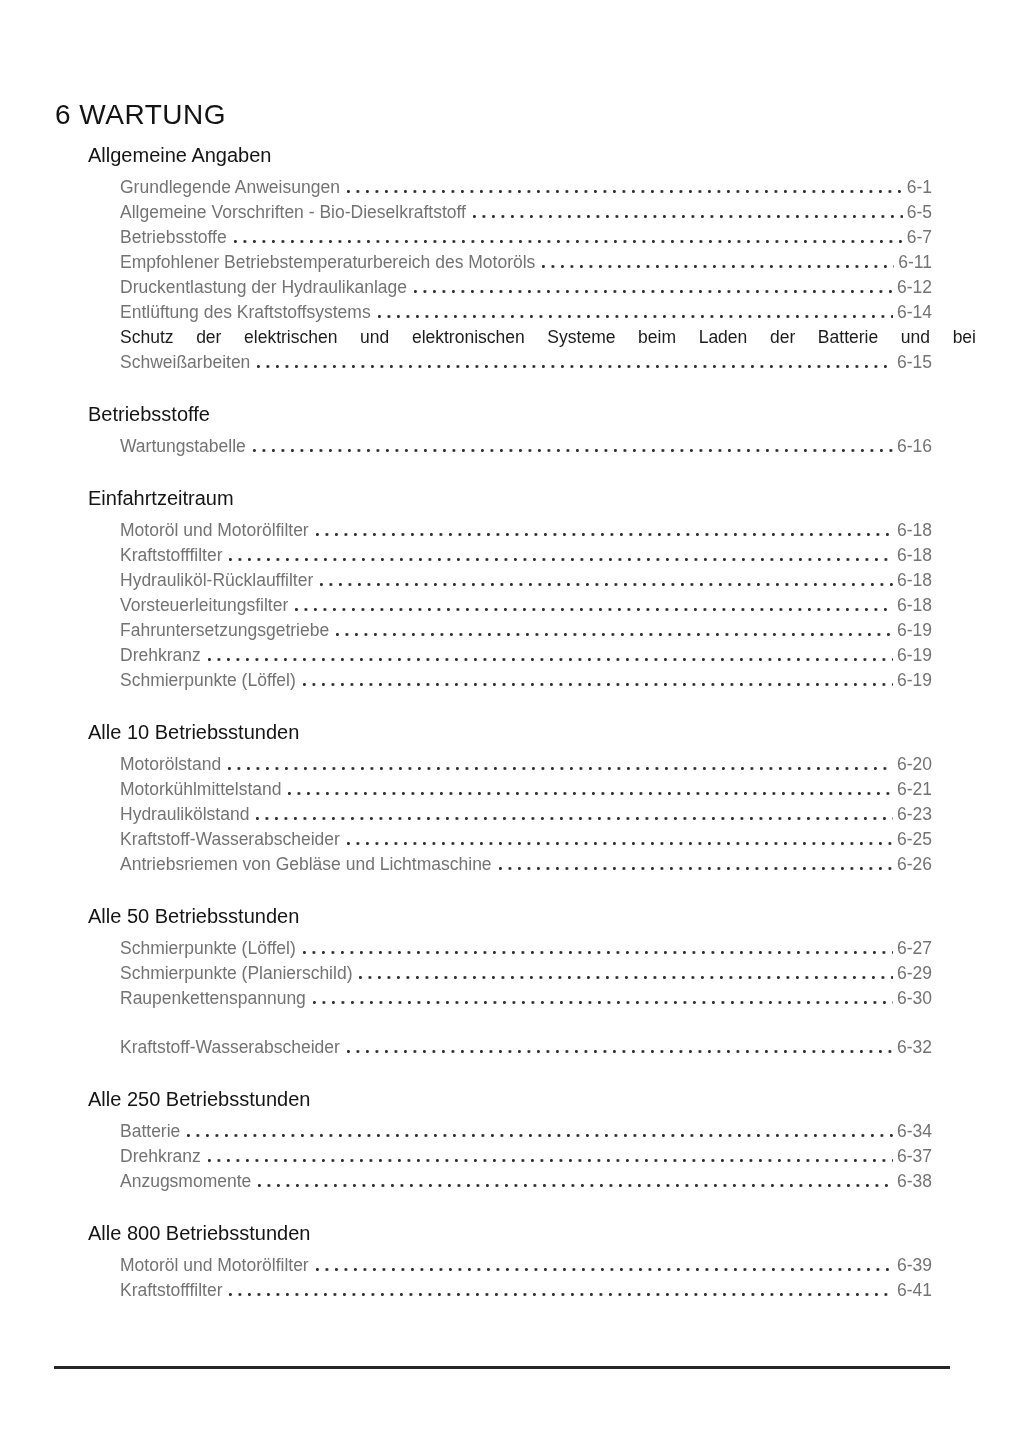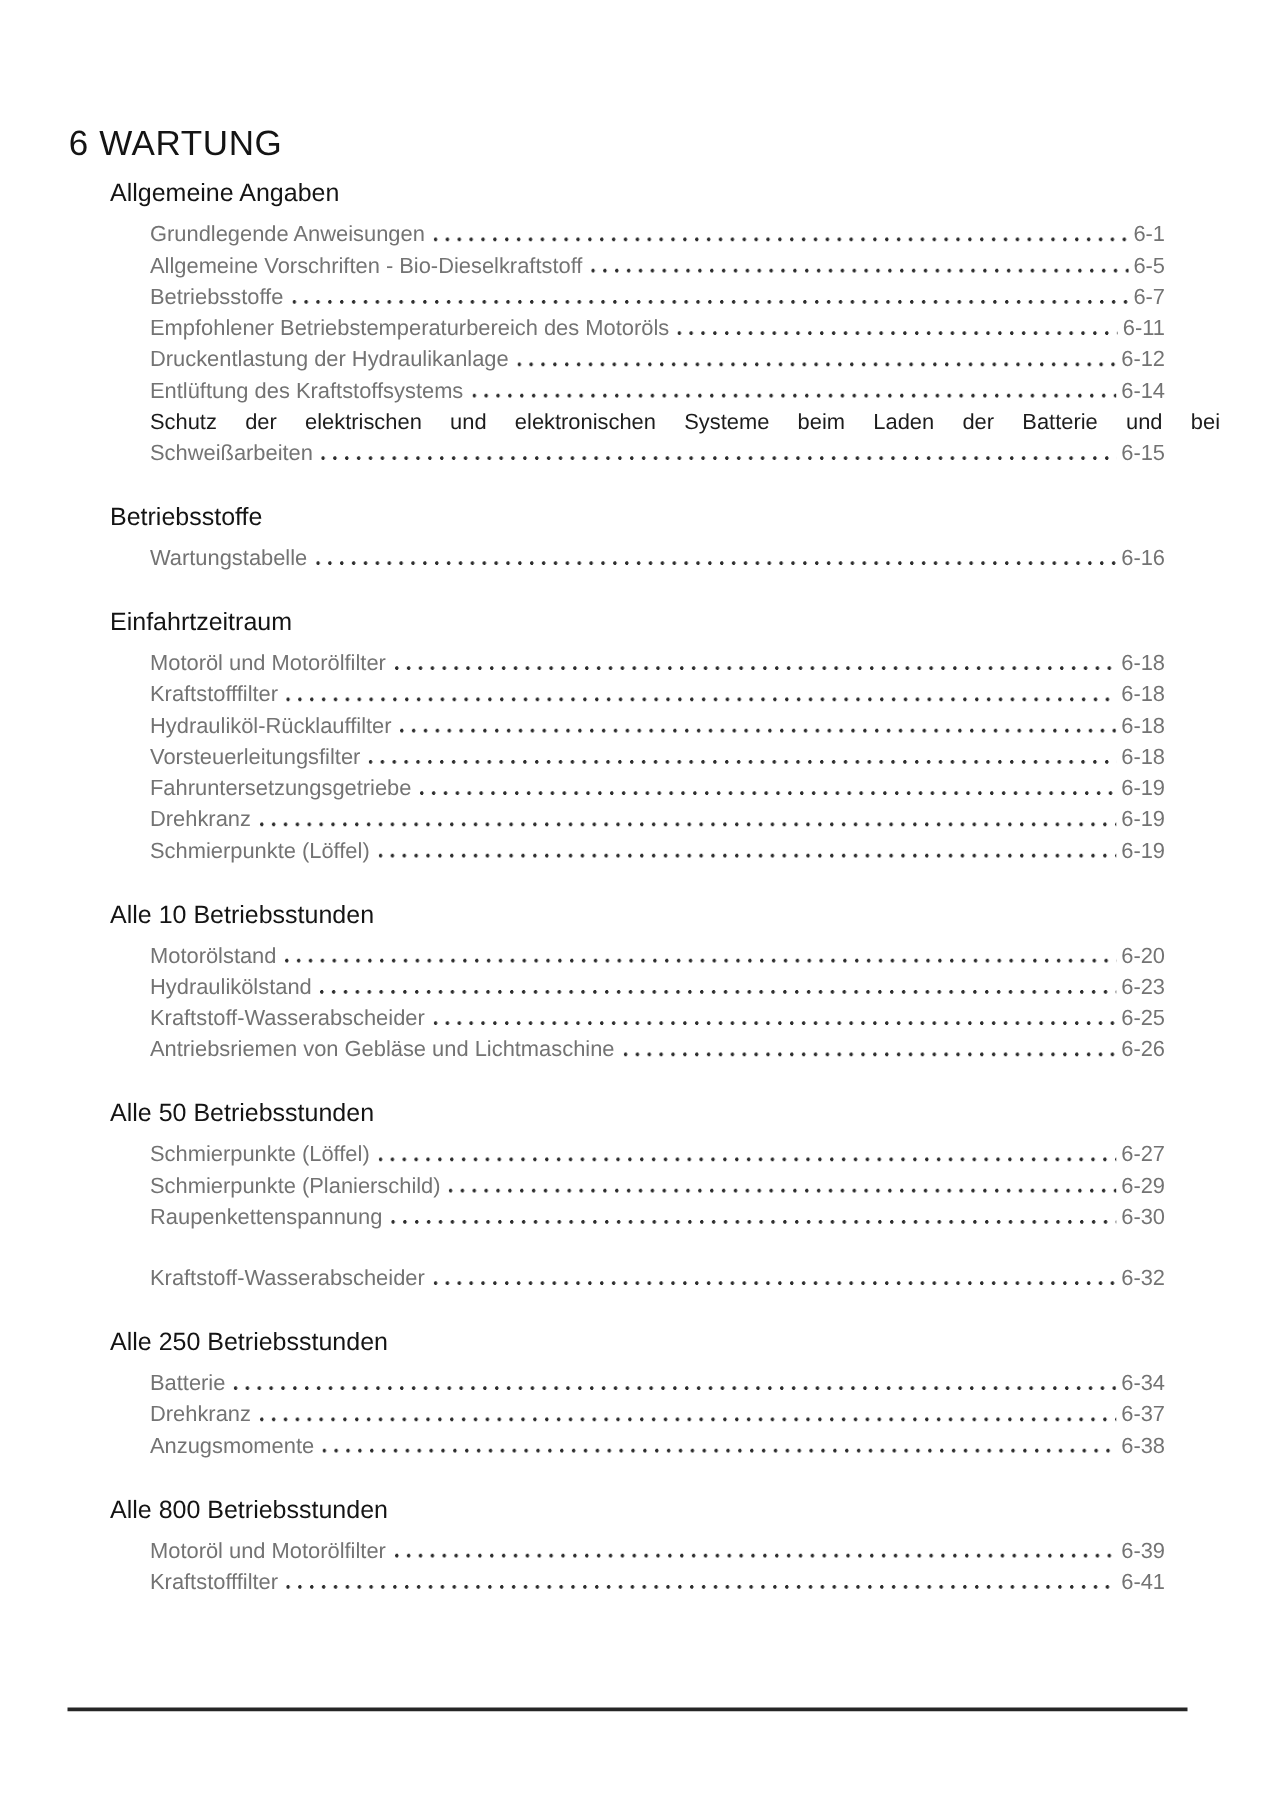--- a/index.html
+++ b/index.html
@@ -171,20 +171,25 @@
 
   <div class="section">
     <h2 class="section-heading">Alle 10 Betriebsstunden</h2>
     <div class="entries">
       <div class="row">
         <span class="lbl">Motorölstand</span>
         <span class="dots"></span>
         <span class="pg">6-20</span>
       </div>
       <div class="row">
+        <span class="lbl">Motorkühlmittelstand</span>
+        <span class="dots"></span>
+        <span class="pg">6-21</span>
+      </div>
+      <div class="row">
         <span class="lbl">Hydraulikölstand</span>
         <span class="dots"></span>
         <span class="pg">6-23</span>
       </div>
       <div class="row">
         <span class="lbl">Kraftstoff-Wasserabscheider</span>
         <span class="dots"></span>
         <span class="pg">6-25</span>
       </div>
       <div class="row">

